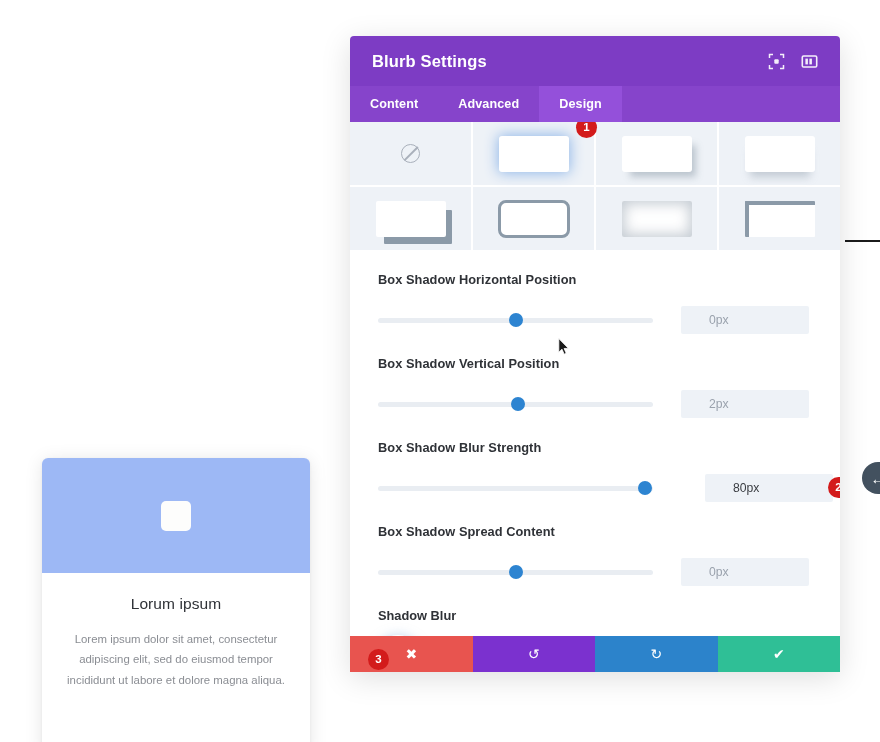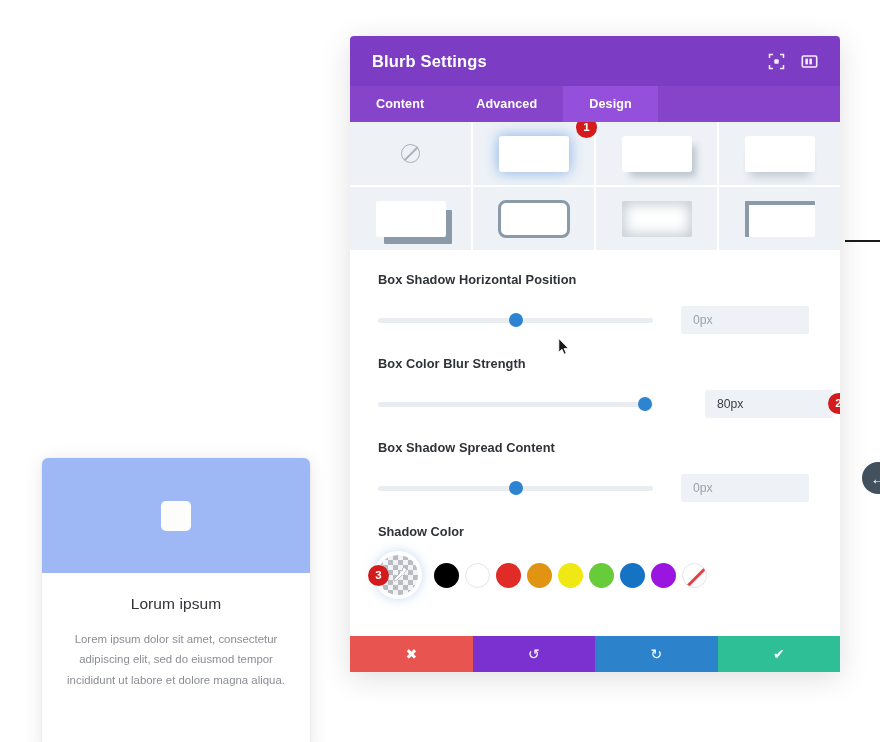--- a/index.html
+++ b/index.html
@@ -118,21 +118,21 @@
     opacity: .92;
   }
 
   .modal-tabs {
     height: 36px;
     background: #8644cb;
     display: flex;
     flex: 0 0 auto;
   }
   .tab {
-    padding: 0 26px;
+    padding: 0 20px;
     height: 36px;
     display: flex;
     align-items: center;
     color: #ffffff;
     font-size: 12.6px;
     font-weight: bold;
     letter-spacing: .1px;
     white-space: nowrap;
   }
   .tab.active { background: #9450da; }
@@ -250,21 +250,21 @@
     transform: translateX(-50%);
   }
   .value-box {
     position: relative;
     flex: 0 0 128px;
     height: 28px;
     background: #eef2f7;
     border-radius: 2px;
     display: flex;
     align-items: center;
-    padding: 0 12px;
+    padding: 0 28px;
     font-size: 12.2px;
   }
   .value-box.placeholder { color: #9aa2ad; }
   .value-box.filled { color: #3a3d42; margin-left: 24px; }
 
   
   .color-label {
     font-size: 12.8px;
     color: #2f3237;
     font-weight: bold;
@@ -429,23 +429,33 @@
           <div class="ctrl-label">Box Shadow Horizontal Position</div>
           <div class="ctrl-row">
             <div class="slider">
               <div class="slider-rail"></div>
               <div class="slider-thumb" style="left:50%;"></div>
             </div>
             <div class="value-box placeholder">0px</div>
           </div>
         </div>
 
-
         <div class="ctrl-group">
-          <div class="ctrl-label">Box Color Blur Strength</div>
+          <div class="ctrl-label">Box Shadow Vertical Position</div>
+          <div class="ctrl-row">
+            <div class="slider">
+              <div class="slider-rail"></div>
+              <div class="slider-thumb" style="left:51%;"></div>
+            </div>
+            <div class="value-box placeholder">2px</div>
+          </div>
+        </div>
+
+        <div class="ctrl-group">
+          <div class="ctrl-label">Box Shadow Blur Strength</div>
           <div class="ctrl-row">
             <div class="slider">
               <div class="slider-rail"></div>
               <div class="slider-thumb" style="left:97%;"></div>
             </div>
             <div class="value-box filled">80px<span class="badge" style="right:-16px; top:3px;">2</span></div>
           </div>
         </div>
 
         <div class="ctrl-group">
@@ -453,21 +463,21 @@
           <div class="ctrl-row">
             <div class="slider">
               <div class="slider-rail"></div>
               <div class="slider-thumb" style="left:50%;"></div>
             </div>
             <div class="value-box placeholder">0px</div>
           </div>
         </div>
 
         <div>
-          <div class="color-label">Shadow Color</div>
+          <div class="color-label">Shadow Blur</div>
           <div class="swatch-row">
             <span class="badge" style="left:-10px; top:10px;">3</span>
             <span class="picker-swatch">
               <svg width="19" height="19" viewBox="0 0 19 19">
                 <path d="M13.6 2.2a2.2 2.2 0 0 1 3.1 3.1l-2.1 2.1 1 1-1.4 1.4-1-1-5.6 5.6-2.6.7.7-2.6 5.6-5.6-1-1L11.7 4.3l1 1 0.9-0.9z" fill="#ffffff" stroke="#9aa0a8" stroke-width=".6"></path>
               </svg>
             </span>
             <span class="swatch" style="background:#000000"></span>
             <span class="swatch white" style="background:#ffffff"></span>
             <span class="swatch" style="background:#e12b27"></span>

